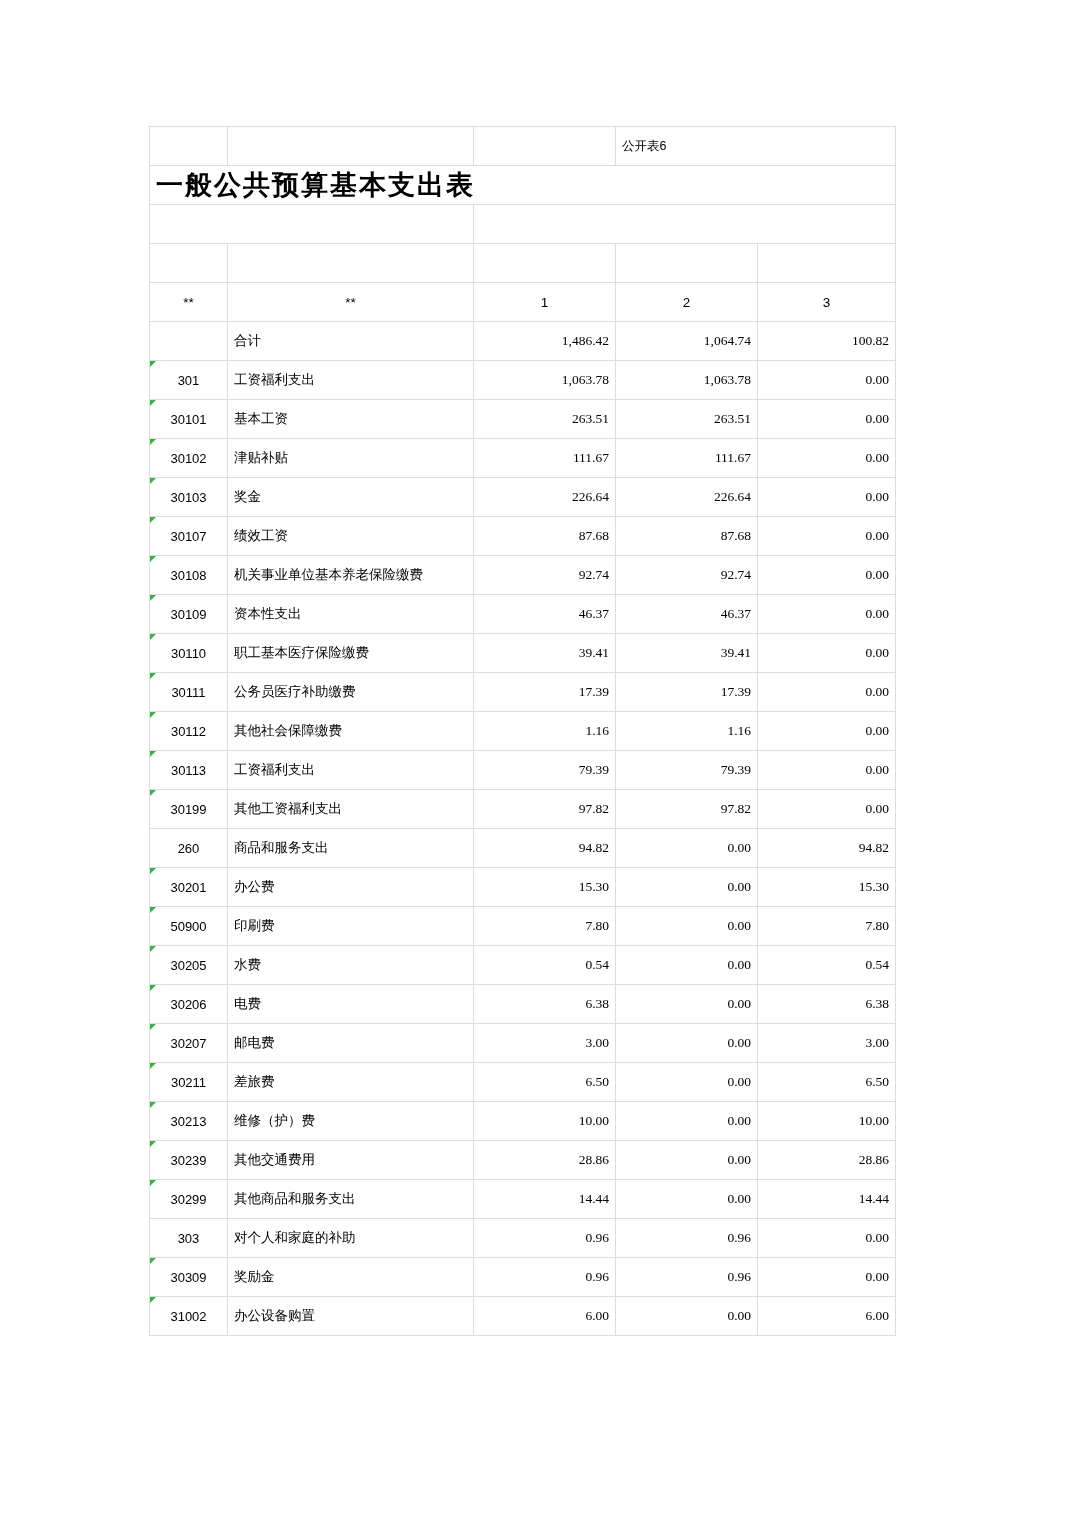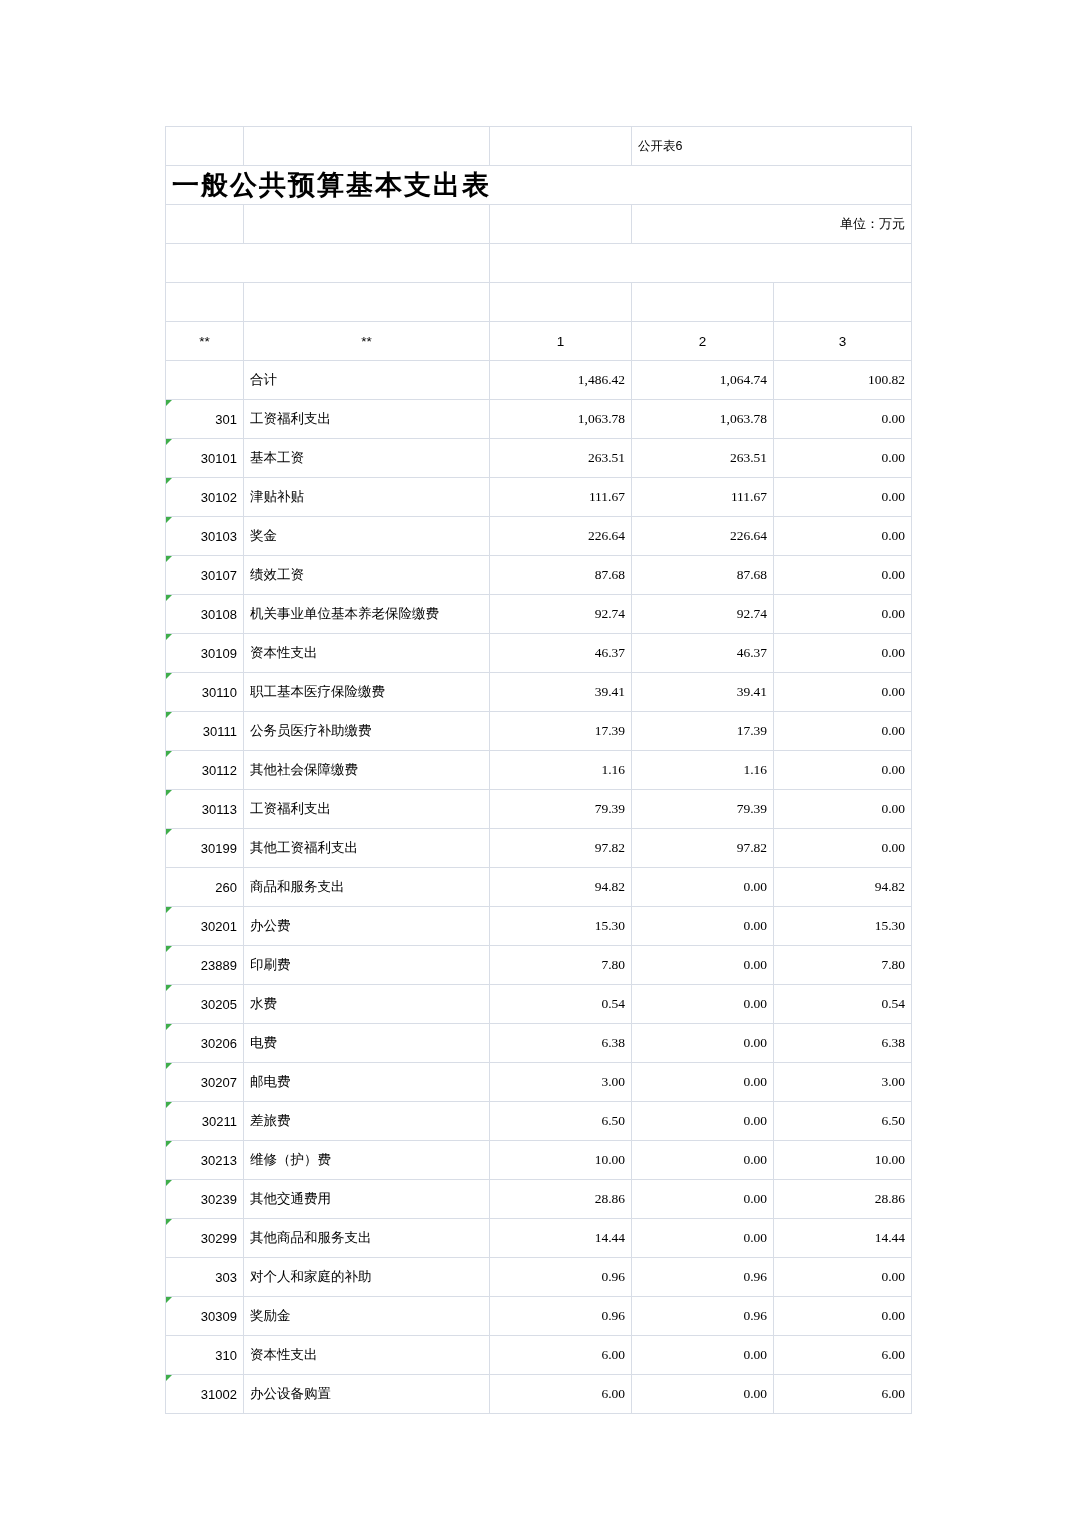--- a/index.html
+++ b/index.html
@@ -17,21 +17,21 @@
   .sheet {
     position: relative;
     width: 1074px;
     height: 1520px;
     box-sizing: border-box;
   }
   table.budget {
     border-collapse: collapse;
     table-layout: fixed;
     position: absolute;
-    left: 165px;
+    left: 149px;
     top: 126px;
     width: 746px;
     font-size: 13px;
   }
   table.budget td {
     border: 1px solid #d8dde6;
     padding: 0 6px;
     height: 39px;
     vertical-align: middle;
     background: #ffffff;
@@ -99,21 +99,21 @@
   
   .row-num td {
     text-align: center;
     font-size: 13.5px;
     background: #ffffff;
     height: 39px;
   }
 
   
   .row-total td { background: #e8edf7; }
-  td.code { text-align: right; padding-left: 10px; font-size: 13px; position: relative; }
+  td.code { text-align: center; padding-left: 10px; font-size: 13px; position: relative; }
   td.name { text-align: left; padding-left: 12px; font-size: 13.5px; }
   td.num { text-align: right; padding-right: 10px; font-size: 13.5px; font-family: "Liberation Serif", serif; }
 
   
   .flag::before {
     content: "";
     position: absolute;
     left: 0;
     top: 0;
     width: 0;
@@ -139,26 +139,20 @@
     <tbody>
       <tr class="row-strip">
         <td class="strip-blank"></td>
         <td class="strip-blank"></td>
         <td class="strip-blank"></td>
         <td class="strip-label" colspan="2">公开表6</td>
       </tr>
       <tr class="row-title">
         <td colspan="5">一般公共预算基本支出表</td>
       </tr>
-      <tr class="row-unit">
-        <td></td>
-        <td></td>
-        <td></td>
-        <td class="unit-text" colspan="2">单位：万元</td>
-      </tr>
       <tr class="hdr">
         <td colspan="2">支出经济分类科目</td>
         <td colspan="3">2026年预算数</td>
       </tr>
       <tr class="hdr2">
         <td>科目编码</td>
         <td>科目名称</td>
         <td>合计</td>
         <td>人员经费</td>
         <td>公用经费</td>
@@ -269,21 +263,21 @@
           <td class="num">94.82</td>
         </tr>
         <tr class="alt">
           <td class="code flag">30201</td>
           <td class="name">办公费</td>
           <td class="num">15.30</td>
           <td class="num">0.00</td>
           <td class="num">15.30</td>
         </tr>
         <tr>
-          <td class="code flag">23889</td>
+          <td class="code flag">50900</td>
           <td class="name">印刷费</td>
           <td class="num">7.80</td>
           <td class="num">0.00</td>
           <td class="num">7.80</td>
         </tr>
         <tr class="alt">
           <td class="code flag">30205</td>
           <td class="name">水费</td>
           <td class="num">0.54</td>
           <td class="num">0.00</td>
@@ -338,27 +332,20 @@
           <td class="num">0.96</td>
           <td class="num">0.00</td>
         </tr>
         <tr>
           <td class="code flag">30309</td>
           <td class="name">奖励金</td>
           <td class="num">0.96</td>
           <td class="num">0.96</td>
           <td class="num">0.00</td>
         </tr>
-        <tr class="alt">
-          <td class="code">310</td>
-          <td class="name">资本性支出</td>
-          <td class="num">6.00</td>
-          <td class="num">0.00</td>
-          <td class="num">6.00</td>
-        </tr>
         <tr>
           <td class="code flag">31002</td>
           <td class="name">办公设备购置</td>
           <td class="num">6.00</td>
           <td class="num">0.00</td>
           <td class="num">6.00</td>
         </tr>
       </tbody>
   </table>
 </div>

